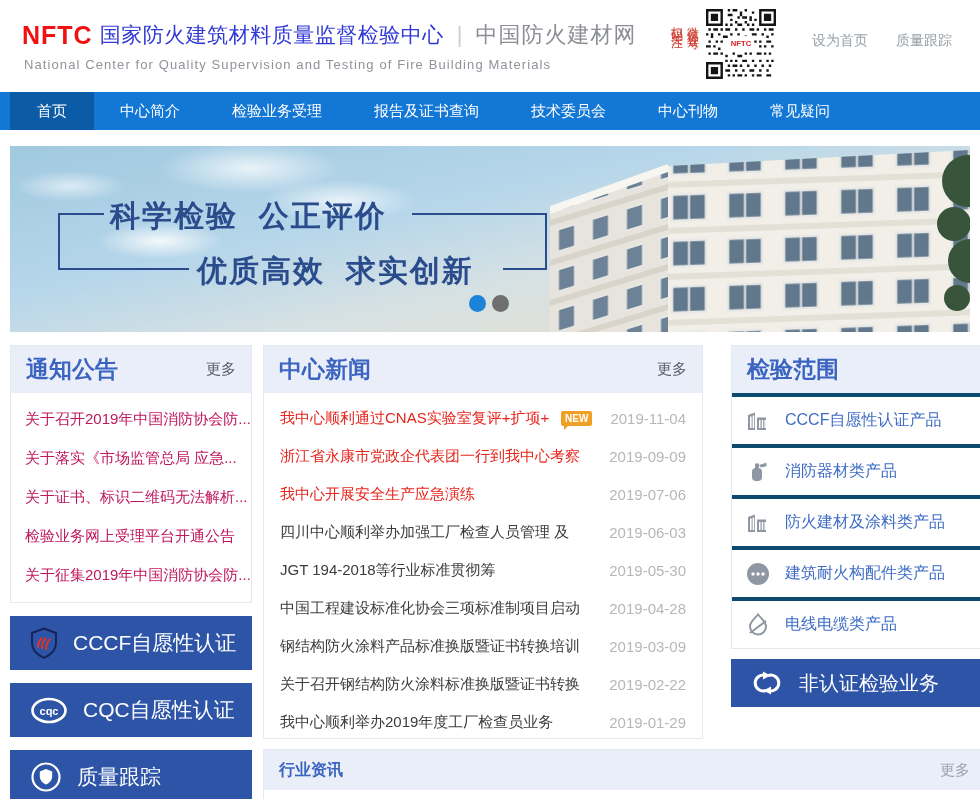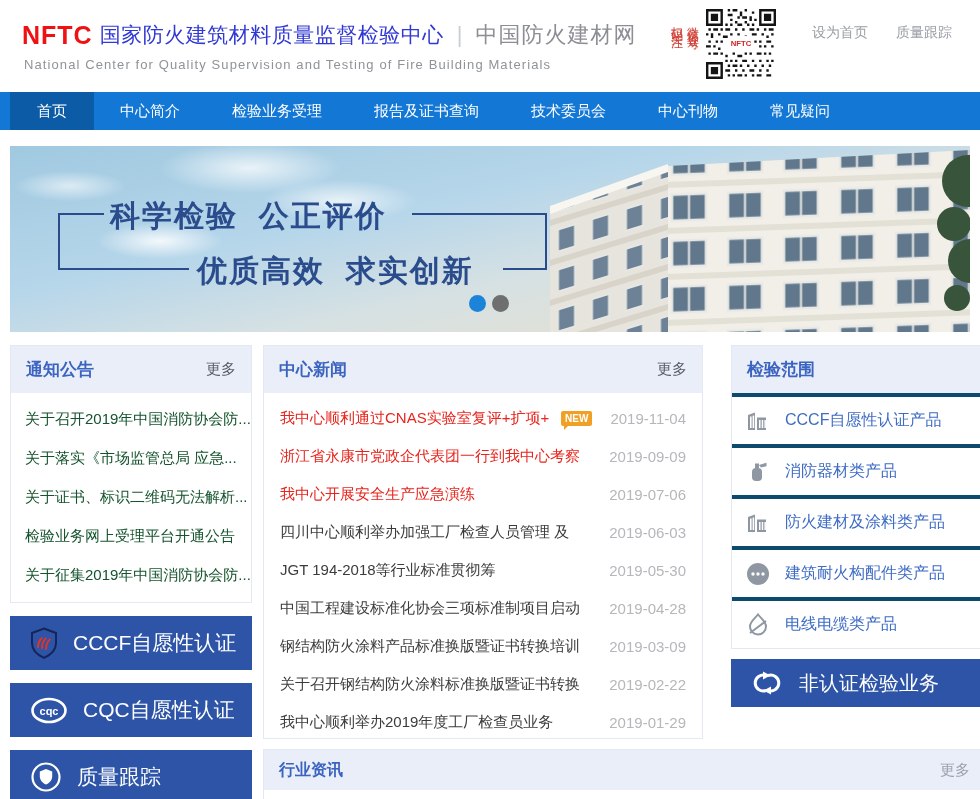--- a/index.html
+++ b/index.html
@@ -10,21 +10,21 @@
   .hdr { position:relative; height:92px; background:#fff; }
   .logo-row { position:absolute; left:22px; top:20px; display:flex; align-items:center; white-space:nowrap; }
   .nftc { color:#f01212; font-size:25px; font-weight:800; letter-spacing:1px; margin-right:7px; }
   .cn-title { color:#3139d4; font-size:21px; font-weight:400; letter-spacing:0.5px; }
   .hdr-divider { color:#c9ced6; font-size:22px; font-weight:300; margin:0 13px; }
   .site-name { color:#8b8e94; font-size:22px; letter-spacing:1px; }
   .en-line { position:absolute; left:24px; top:57px; color:#8f939a; font-size:13px; letter-spacing:1.1px; white-space:nowrap; }
   .wechat { position:absolute; left:670px; top:9px; display:flex; align-items:flex-start; }
   .v-txt { writing-mode:vertical-lr; color:#cf3b30; font-size:12px; letter-spacing:3px; margin-right:3px; margin-top:8px; line-height:13px; }
   .qr { width:70px; height:70px; margin-left:4px; background:#fff; }
-  .top-links { position:absolute; right:28px; top:24px; display:flex; gap:28px; }
+  .top-links { position:absolute; right:28px; top:32px; display:flex; gap:28px; }
   .top-links a { color:#9aa0a8; font-size:14px; text-decoration:none; }
 
   
   .nav { height:38px; background:#1377d6; display:flex; align-items:stretch; padding-left:10px; }
   .nav a { display:flex; align-items:center; padding:0 26px; color:#fff; font-size:15px; text-decoration:none; }
   .nav a.active { background:#0c5ba7; padding:0 27px; }
 
   
   .banner { position:relative; width:960px; height:186px; margin:16px 10px 0 10px; overflow:hidden;
     background:
@@ -50,26 +50,26 @@
   .dot-off { background:#6f6f6f; }
 
   
   .content { display:flex; gap:11px; margin:13px 10px 0 10px; }
   .col-left { width:242px; flex:none; }
   .right-region { flex:1; display:flex; flex-direction:column; }
   .top-row { display:flex; gap:28px; }
 
   .panel { background:#fff; border:1px solid #e4e8f1; }
   .panel-head { height:47px; background:#e9eef9; display:flex; align-items:center; justify-content:space-between; padding:0 15px; }
-  .panel-title { color:#3b64c0; font-size:17px; font-weight:700; }
+  .panel-title { color:#3b64c0; font-size:23px; font-weight:700; }
   .more { color:#565b66; font-size:15px; text-decoration:none; }
   .more-light { color:#9aa0ad; }
 
   .notice-list { padding:6px 0 8px 0; }
-  .notice-item { display:block; height:39px; line-height:39px; padding:0 14px; color:#14532d; font-size:15px;
+  .notice-item { display:block; height:39px; line-height:39px; padding:0 14px; color:#be185d; font-size:15px;
     white-space:nowrap; overflow:hidden; text-decoration:none; }
 
   .side-btn { margin-top:13px; height:54px; background:#2d54a6; color:#fff; display:flex; align-items:center;
     padding-left:20px; gap:15px; font-size:21px; cursor:pointer; }
   .side-btn:first-of-type { margin-top:12px; }
   .icon-box { display:flex; align-items:center; justify-content:center; }
 
   .panel-news { width:440px; flex:none; height:394px; }
   .news-list { padding:6px 0 0 0; }
   .news-row { display:flex; align-items:center; height:38px; padding:0 16px; }

